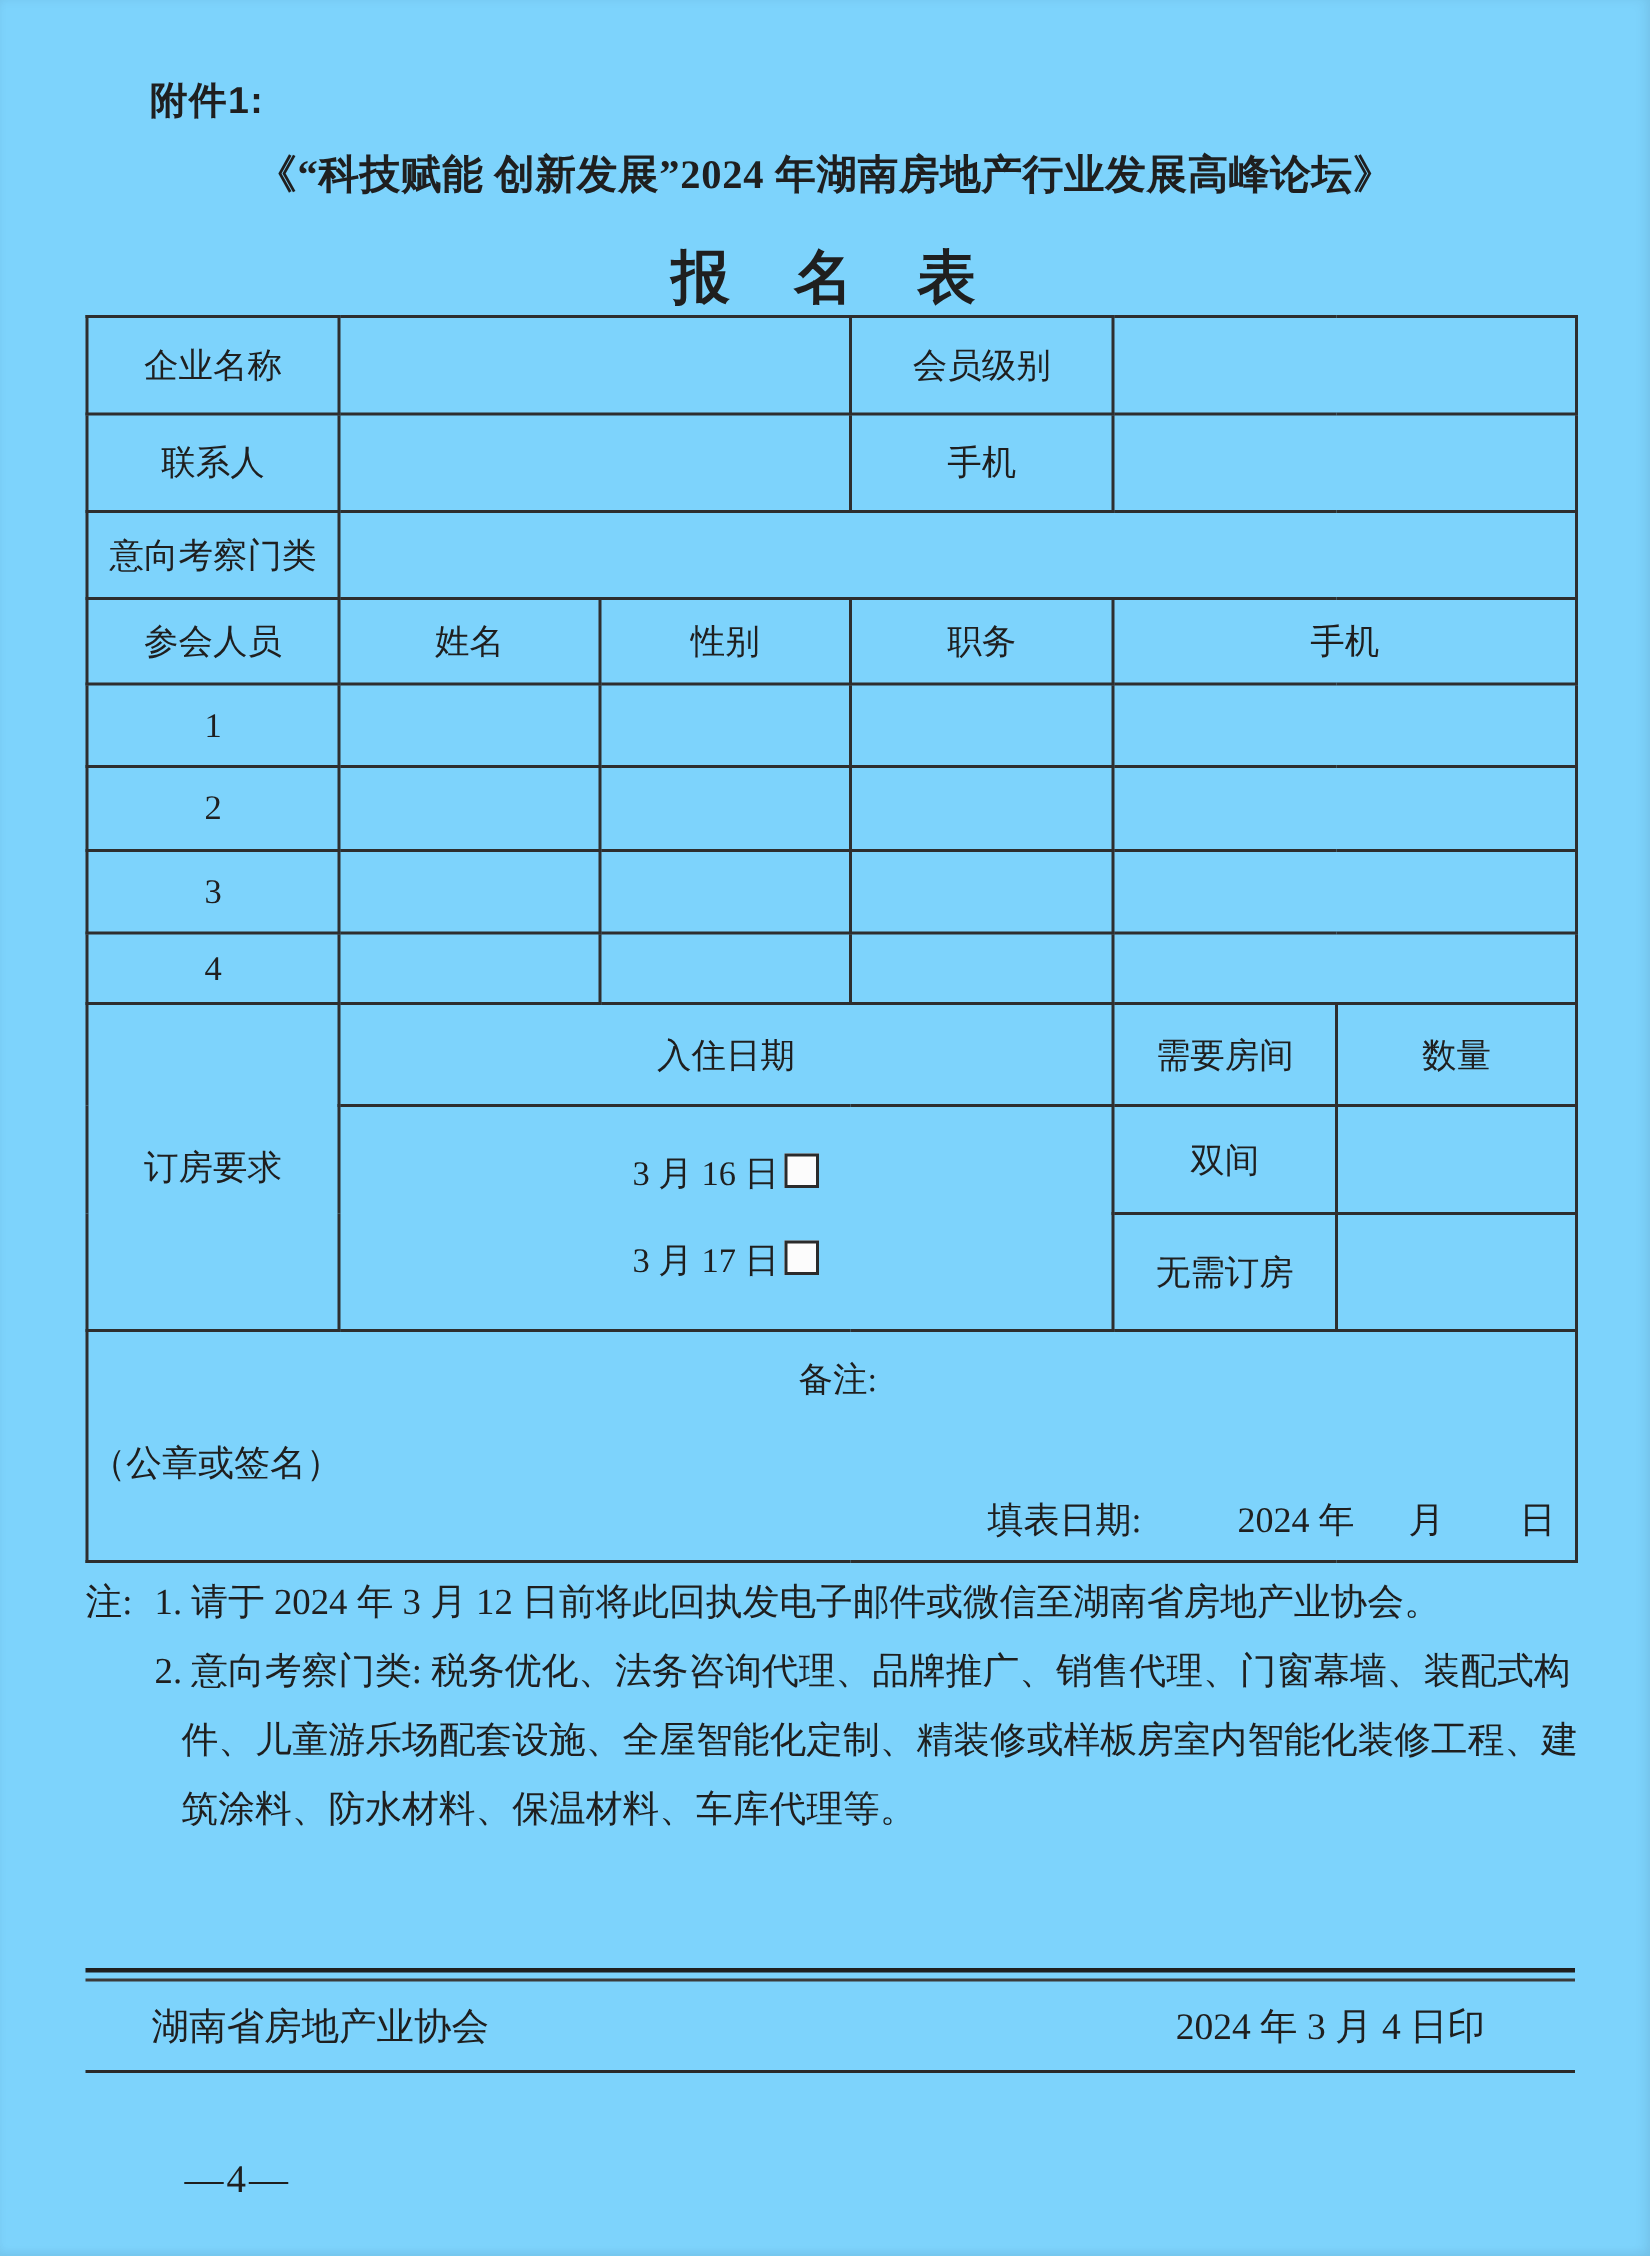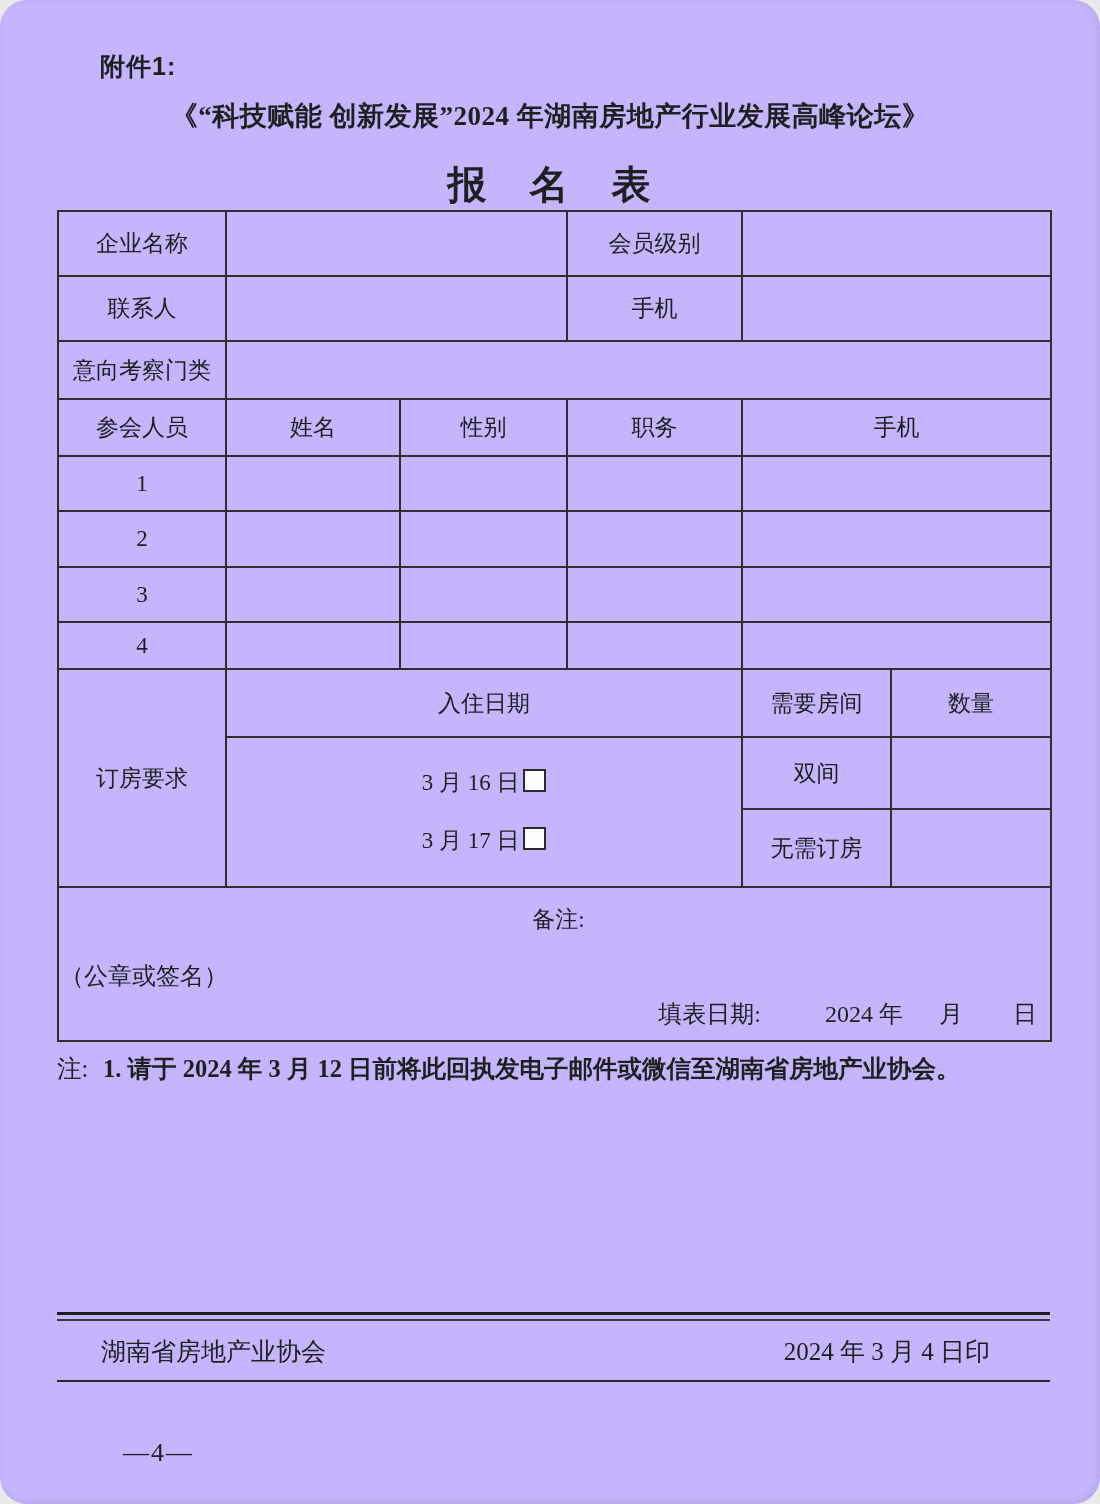--- a/index.html
+++ b/index.html
@@ -1,26 +1,25 @@
 <!DOCTYPE html>
 <html><head>
 <meta charset="utf-8">
 <style>
   html, body { margin: 0; padding: 0; background: #e9e9e9; }
   .page {
     position: relative;
     width: 1100px;
     height: 1504px;
     margin: 0 auto;
-    background: #c4b5fd;
+    background: #7dd3fc;
     color: #1f1f1f;
     font-family: "Liberation Serif", "DejaVu Serif", serif;
     overflow: hidden;
     box-shadow: inset -4px 0 8px rgba(0,0,0,0.05), inset 0 -3px 6px rgba(0,0,0,0.04);
-    border-radius: 27px;
   }
 
   
   .attachment-label {
     position: absolute; left: 100px; top: 50px;
     font-family: "Liberation Sans", "DejaVu Sans", sans-serif;
     font-weight: bold; font-size: 25px; letter-spacing: 1px;
   }
   .doc-title {
     position: absolute; left: 0; right: 0; top: 98px;
@@ -86,21 +85,21 @@
   .filldate-line .fd-month { margin-left: 30px; }
   .filldate-line .fd-day   { margin-left: 44px; }
 
   
   .notes {
     position: absolute; left: 57px; top: 1046px; width: 995px;
     font-size: 24.5px; line-height: 46px;
   }
   .note-row { display: flex; }
   .note-prefix { flex: 0 0 46px; }
-  .note1-text { flex: 1; font-weight: bold; }
+  .note1-text { flex: 1; }
   .note2-text {
     flex: 1;
     padding-left: 18px;
     text-indent: -18px;
   }
 
   
   .footer-doubleline {
     position: absolute; left: 57px; top: 1312px; width: 993px; height: 4px;
     border-top: 3px solid #1f1f1f;
@@ -229,20 +228,24 @@
       </td>
     </tr>
   </tbody>
     </table>
 
   <div class="notes">
     <div class="note-row">
       <span class="note-prefix">注:</span>
       <span class="note1-text">1. 请于 2024 年 3 月 12 日前将此回执发电子邮件或微信至湖南省房地产业协会。</span>
     </div>
+    <div class="note-row">
+      <span class="note-prefix"></span>
+      <span class="note2-text">2. 意向考察门类: 税务优化、法务咨询代理、品牌推广、销售代理、门窗幕墙、装配式构件、儿童游乐场配套设施、全屋智能化定制、精装修或样板房室内智能化装修工程、建筑涂料、防水材料、保温材料、车库代理等。</span>
+    </div>
   </div>
 
   <div class="footer-doubleline"></div>
   <div class="footer-row">
     <span class="footer-org">湖南省房地产业协会</span>
     <span class="footer-date">2024 年 3 月 4 日印</span>
   </div>
   <div class="footer-singleline"></div>
   <div class="page-number">—4—</div>
 

